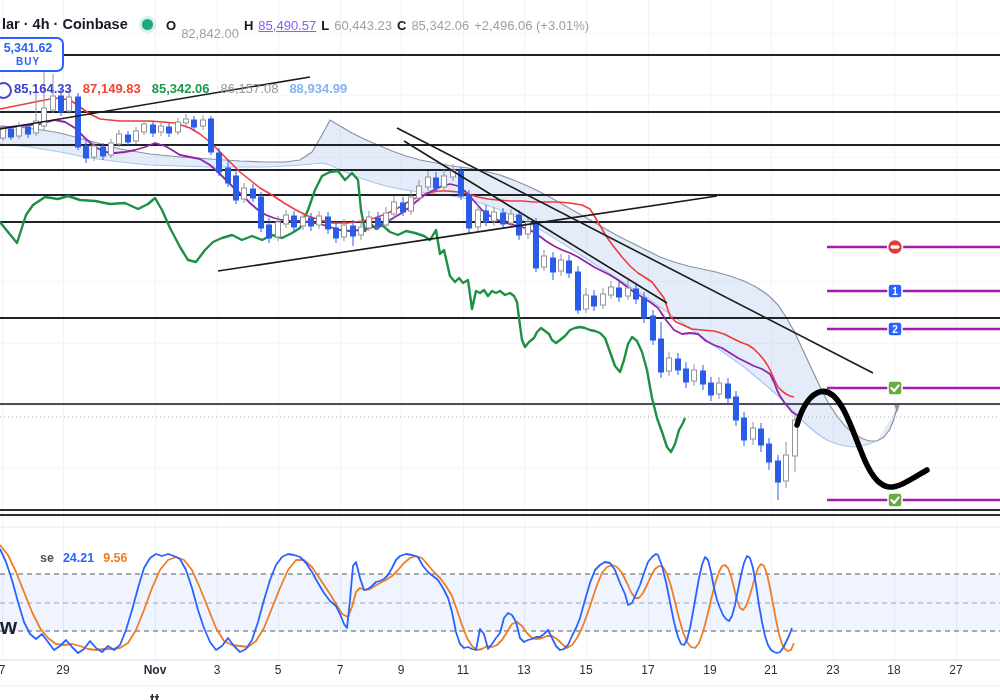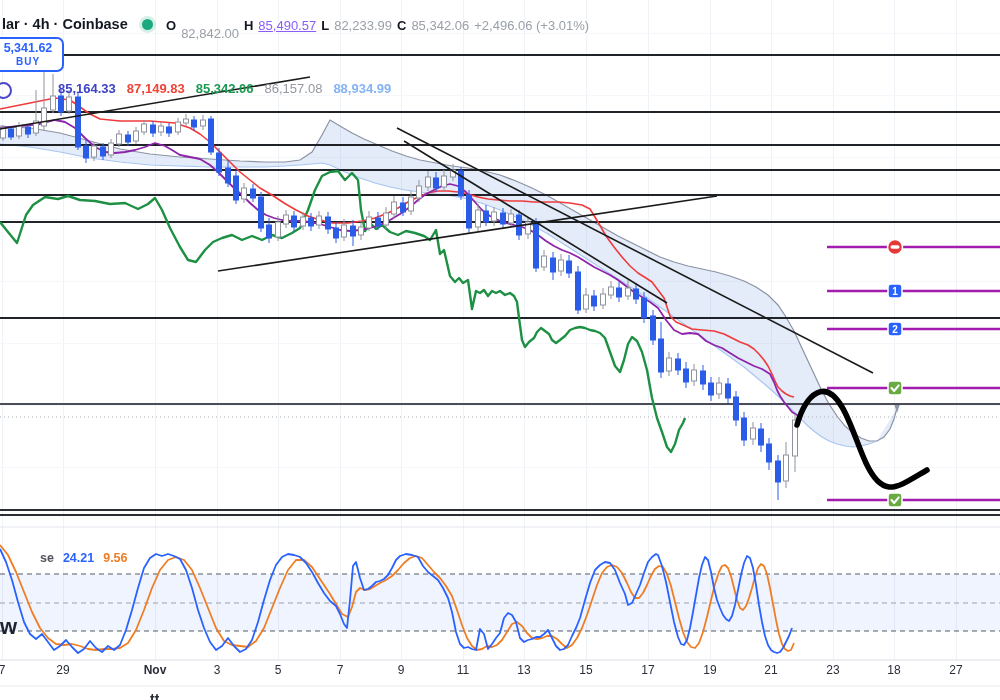--- a/index.html
+++ b/index.html
@@ -3,21 +3,21 @@
 <meta charset="utf-8">
 <style>
   html,body{margin:0;padding:0;background:#fff;}
   .app{position:relative;width:1000px;height:700px;background:#fff;overflow:hidden;
        font-family:"Liberation Sans",sans-serif;}
   svg{position:absolute;left:0;top:0;}
   .overlay{position:absolute;white-space:nowrap;}
   .hdr{left:2px;top:16px;font-size:14.5px;font-weight:700;color:#131722;display:flex;align-items:center;gap:8px;}
   .ohlcrow{left:166px;top:18px;font-size:13px;display:flex;gap:5px;}
   .dot{width:11px;height:11px;border-radius:50%;background:#1ca980;box-shadow:0 0 0 3px rgba(28,169,128,.18);margin-left:6px;}
-  .legend2{left:14px;top:81px;font-size:13px;font-weight:600;display:flex;gap:11px;margin-left:44px;}
+  .legend2{left:14px;top:81px;font-size:13px;font-weight:600;display:flex;gap:11px;}
   .ind-ico{position:absolute;left:-5px;top:82px;width:13px;height:13px;border:2.5px solid #4a46c8;border-radius:50%;}
   .buybox{position:absolute;left:-8px;top:37px;width:68px;height:31px;background:#fff;border:2px solid #2962ff;
           border-radius:7px;z-index:12;text-align:center;line-height:1;cursor:pointer;}
   .buybox .p{font-size:12.5px;font-weight:700;color:#2962ff;margin-top:3px;}
   .buybox .b{font-size:10px;font-weight:700;color:#2962ff;letter-spacing:1px;margin-top:2px;}
   .stochleg{left:0px;top:551px;font-size:12.5px;font-weight:600;display:flex;gap:9px;z-index:5;}
   .wmark{left:0px;top:614px;font-size:22px;font-weight:800;color:#1d2330;z-index:5;}
   .axis{position:absolute;left:0;top:663px;width:1000px;height:20px;font-size:12px;color:#2a2e39;z-index:5;}
   .axis span{position:absolute;transform:translateX(-50%);}
   .frag{left:150px;top:691px;height:9px;overflow:hidden;font-size:14px;font-weight:800;color:#2a2e39;z-index:5;}
@@ -322,21 +322,21 @@
   <div class="overlay hdr z5">
     <span>lar · 4h · Coinbase</span>
     <span class="dot"></span>
   </div>
   <div class="overlay ohlcrow z5" id="ohlcrow">
       <span style="color: rgb(19, 23, 34); font-weight: 700;">O</span>
       <span style="color: rgb(154, 160, 168); margin-top: 8px;">82,842.00</span>
       <span style="color: rgb(19, 23, 34); font-weight: 700;">H</span>
       <span style="color: #8b5cf6; text-decoration: underline;">85,490.57</span>
       <span style="color: rgb(19, 23, 34); font-weight: 700;">L</span>
-      <span style="color: rgb(154, 160, 168);">82,233.99</span>
+      <span style="color: rgb(154, 160, 168);">60,443.23</span>
       <span style="color: rgb(19, 23, 34); font-weight: 700;">C</span>
       <span style="color: rgb(154, 160, 168);">85,342.06</span>
       <span style="color: rgb(154, 160, 168);">+2,496.06 (+3.01%)</span>
     </div>
 
   <div class="buybox">
     <div class="p">5,341.62</div>
     <div class="b">BUY</div>
   </div>
 

